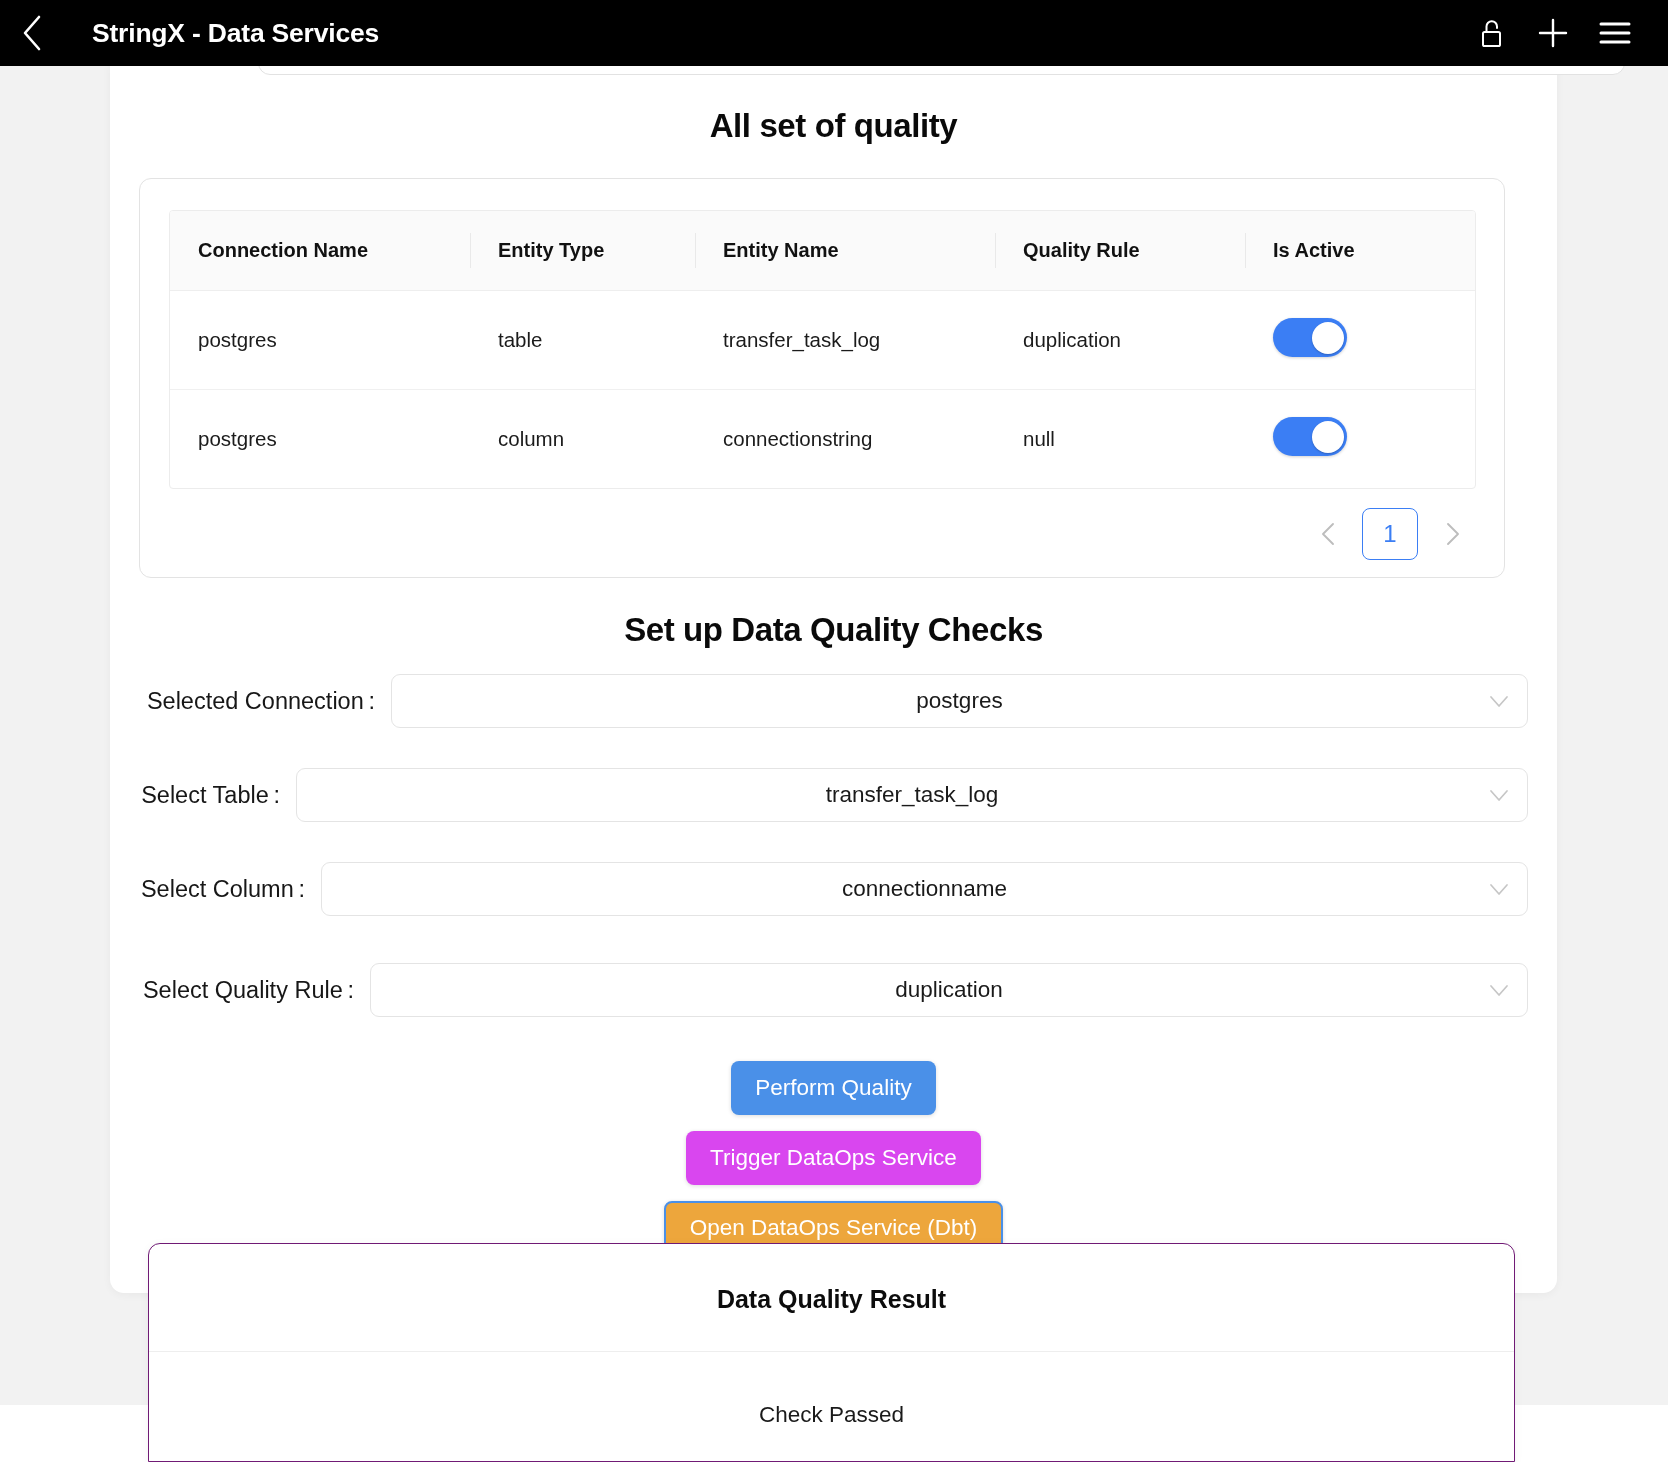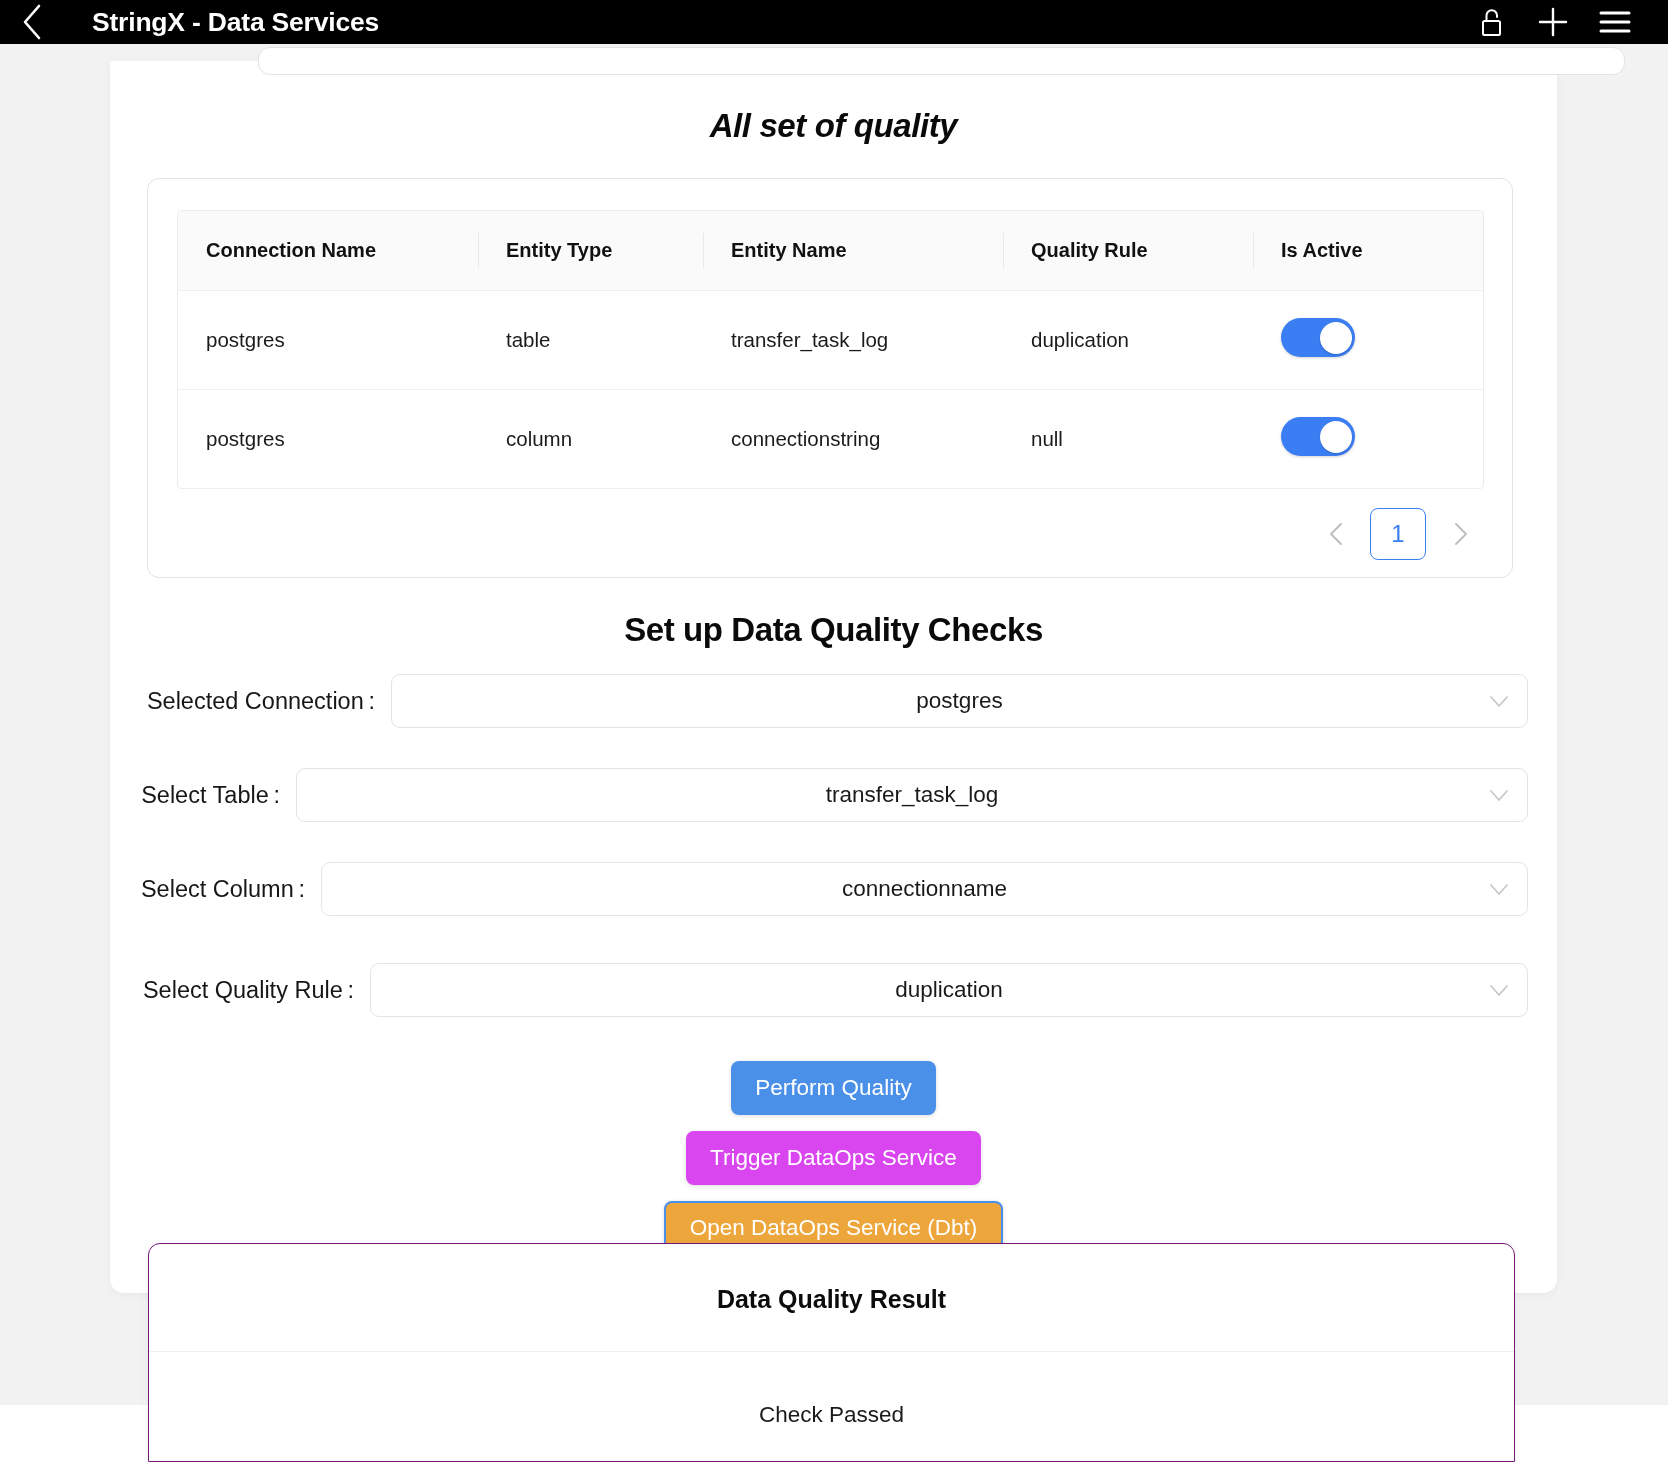--- a/index.html
+++ b/index.html
@@ -6,21 +6,21 @@
   html, body {
     width: 1668px; height: 1462px;
     font-family: "Liberation Sans", sans-serif;
     background: #f2f2f2;
     overflow: hidden;
   }
 
   
   .appbar {
     position: absolute; top: 0; left: 0;
-    width: 1668px; height: 44px;
+    width: 1668px; height: 66px;
     background: #000000;
     display: flex; align-items: center;
     z-index: 50;
   }
   .appbar-back {
     width: 64px; height: 61px;
     display: flex; align-items: center; justify-content: center;
     cursor: pointer;
   }
   .appbar-title {
@@ -73,27 +73,27 @@
   
   .section-title {
     position: absolute;
     left: 0; width: 1447px;
     text-align: center;
     font-size: 33px;
     font-weight: 700;
     color: #0a0a0a;
     letter-spacing: -0.4px;
   }
-  #title-all-set { top: 46px; font-style: italic; }
+  #title-all-set { top: 46px; }
   #title-setup { top: 550px; }
 
   
   .table-card {
     position: absolute;
-    left: 37px; top: 117px;
+    left: 29px; top: 117px;
     width: 1366px; height: 400px;
     background: #ffffff;
     border: 1px solid #e3e3e3;
     border-radius: 12px;
   }
   .table-inner {
     position: absolute;
     left: 29px; top: 31px;
     width: 1307px;
     border: 1px solid #ececec;

